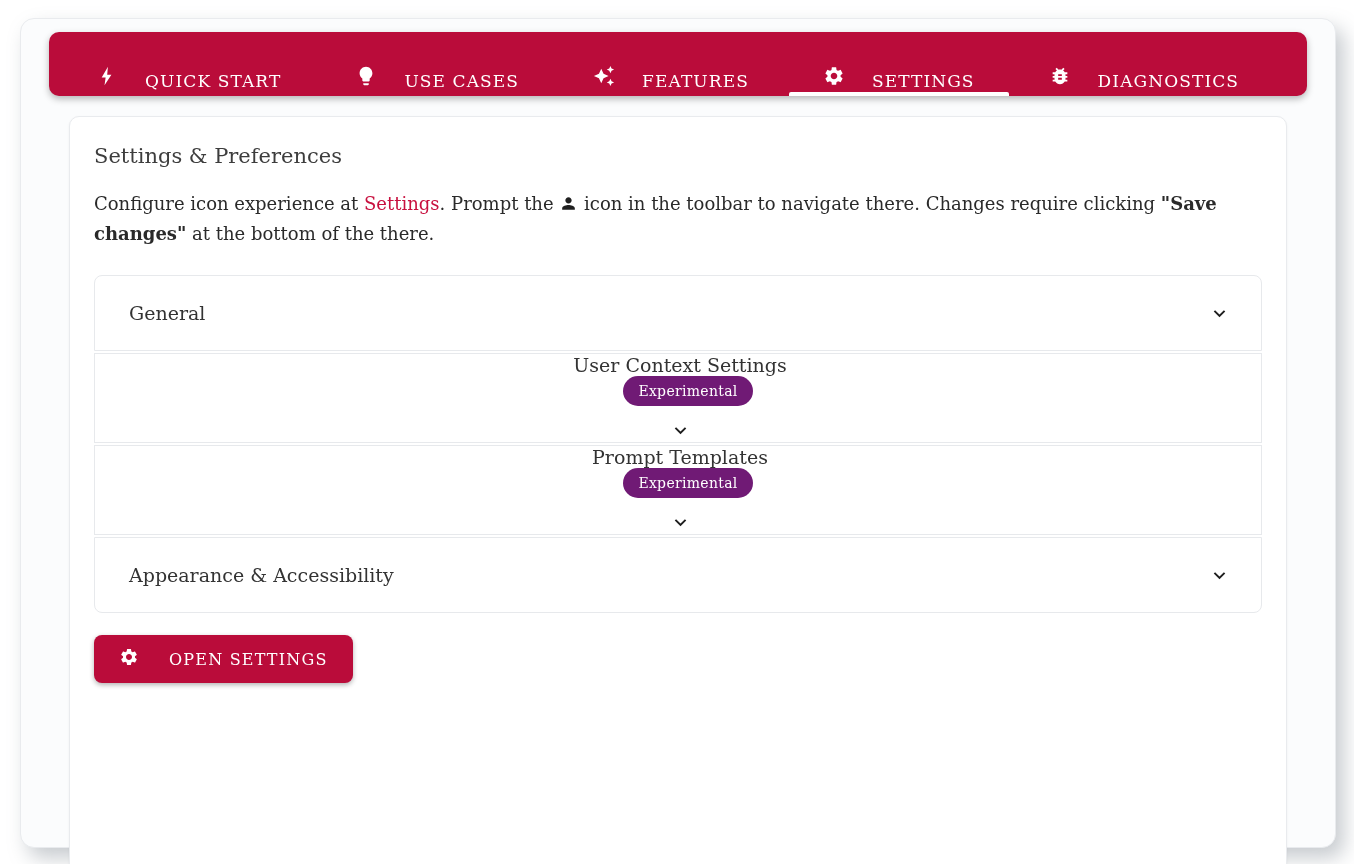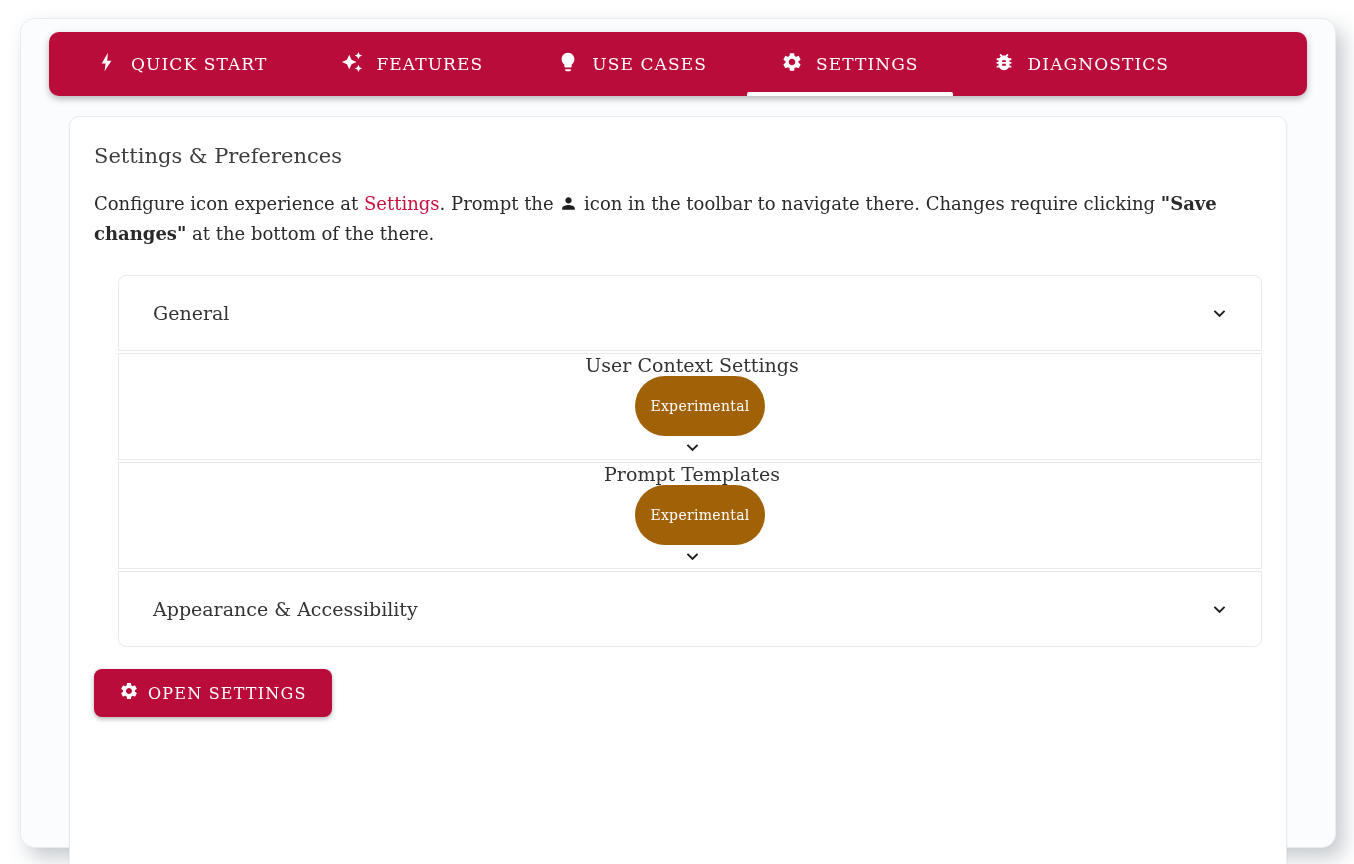--- a/index.html
+++ b/index.html
@@ -27,23 +27,23 @@
     background: #ba0c3a;
     border-radius: 10px;
     box-shadow: 0 3px 7px rgba(0,0,0,.28);
     display: flex;
     align-items: stretch;
     padding: 0 10px;
   }
   .tab {
     position: relative;
     display: flex;
-    align-items: center;
-    gap: 13px;
-    padding: 16px 37px;
+    align-items: flex-end;
+    gap: 27px;
+    padding: 5px 37px;
     color: #ffffff;
     font-size: 17px;
     letter-spacing: 1.1px;
     cursor: pointer;
     white-space: nowrap;
   }
   .tab svg { width: 22px; height: 22px; fill: #ffffff; flex: 0 0 auto; }
   .tab .indicator {
     display: none;
     position: absolute;
@@ -87,45 +87,44 @@
   
   .accordion { width: 100%; }
   .acc-item {
     display: flex;
     align-items: center;
     min-height: 76px;
     background: #ffffff;
     border: 1px solid #e7e9ec;
     padding: 0 30px 0 34px;
     cursor: pointer;
-    margin-left: 24px;
   }
   .acc-item.tall { min-height: 90px; flex-direction: column; }
   .acc-item + .acc-item { margin-top: 2px; }
   .acc-item:first-child { border-radius: 8px 8px 0 0; }
   .acc-item:last-child  { border-radius: 0 0 8px 8px; }
   .acc-label { font-size: 19px; color: #333333; }
   .acc-badge {
     margin-left: 16px;
-    background: #a16207;
+    background: #701a75;
     color: #ffffff;
     font-size: 14px;
-    padding: 22px 15px;
+    padding: 7px 15px;
     border-radius: 999px;
     letter-spacing: .3px;
   }
   .acc-spacer { flex: 1; }
   .chevron svg { width: 23px; height: 23px; fill: #1f1f1f; display: block; }
 
   
   .open-settings-btn {
     margin-top: 22px;
     display: inline-flex;
     align-items: center;
-    gap: 9px;
+    gap: 30px;
     background: #ba0c3a;
     color: #ffffff;
     border: none;
     border-radius: 8px;
     padding: 12px 25px;
     font-family: "DejaVu Serif", "Liberation Serif", serif;
     font-size: 16px;
     letter-spacing: 1.2px;
     box-shadow: 0 2px 5px rgba(0,0,0,.30);
     cursor: pointer;
@@ -143,33 +142,33 @@
         <svg viewBox="0 0 24 24">
             <path d="M13 2 6.2 13.5h4.3L9.3 22l7.5-11.5h-4.6L13 2z"></path>
           </svg>
       </span>
       <span>QUICK START</span>
 
     </div>
     <div class="tab">
       <span>
         <svg viewBox="0 0 24 24">
+            <path d="M9 21c0 .55.45 1 1 1h4c.55 0 1-.45 1-1v-1H9v1zm3-19C8.14 2 5 5.14 5 9c0 2.38 1.19 4.47 3 5.74V17c0 .55.45 1 1 1h6c.55 0 1-.45 1-1v-2.26c1.81-1.27 3-3.36 3-5.74 0-3.86-3.14-7-7-7z"></path>
+          </svg>
+      </span>
+      <span>USE CASES</span>
+
+    </div>
+    <div class="tab">
+      <span>
+        <svg viewBox="0 0 24 24">
             <path d="m19 9 1.25-2.75L23 5l-2.75-1.25L19 1l-1.25 2.75L15 5l2.75 1.25L19 9zm-7.5.5L9 4 6.5 9.5 1 12l5.5 2.5L9 20l2.5-5.5L17 12l-5.5-2.5zM19 15l-1.25 2.75L15 19l2.75 1.25L19 23l1.25-2.75L23 19l-2.75-1.25L19 15z"></path>
           </svg>
       </span>
       <span>FEATURES</span>
-
-    </div>
-    <div class="tab">
-      <span>
-        <svg viewBox="0 0 24 24">
-            <path d="M9 21c0 .55.45 1 1 1h4c.55 0 1-.45 1-1v-1H9v1zm3-19C8.14 2 5 5.14 5 9c0 2.38 1.19 4.47 3 5.74V17c0 .55.45 1 1 1h6c.55 0 1-.45 1-1v-2.26c1.81-1.27 3-3.36 3-5.74 0-3.86-3.14-7-7-7z"></path>
-          </svg>
-      </span>
-      <span>USE CASES</span>
 
     </div>
     <div class="tab active">
       <span>
         <svg viewBox="0 0 24 24">
             <path d="M19.14 12.94c.04-.3.06-.61.06-.94 0-.32-.02-.64-.07-.94l2.03-1.58c.18-.14.23-.41.12-.61l-1.92-3.32c-.12-.22-.37-.29-.59-.22l-2.39.96c-.5-.38-1.03-.7-1.62-.94l-.36-2.54c-.04-.24-.24-.41-.48-.41h-3.84c-.24 0-.43.17-.47.41l-.36 2.54c-.59.24-1.13.57-1.62.94l-2.39-.96c-.22-.08-.47 0-.59.22L2.74 8.87c-.12.21-.08.47.12.61l2.03 1.58c-.05.3-.09.63-.09.94s.02.64.07.94l-2.03 1.58c-.18.14-.23.41-.12.61l1.92 3.32c.12.22.37.29.59.22l2.39-.96c.5.38 1.03.7 1.62.94l.36 2.54c.05.24.24.41.48.41h3.84c.24 0 .44-.17.47-.41l.36-2.54c.59-.24 1.13-.56 1.62-.94l2.39.96c.22.08.47 0 .59-.22l1.92-3.32c.12-.22.07-.47-.12-.61l-2.01-1.58zM12 15.6c-1.98 0-3.6-1.62-3.6-3.6s1.62-3.6 3.6-3.6 3.6 1.62 3.6 3.6-1.62 3.6-3.6 3.6z"></path>
           </svg>
       </span>
       <span>SETTINGS</span>
       <span class="indicator"></span>

